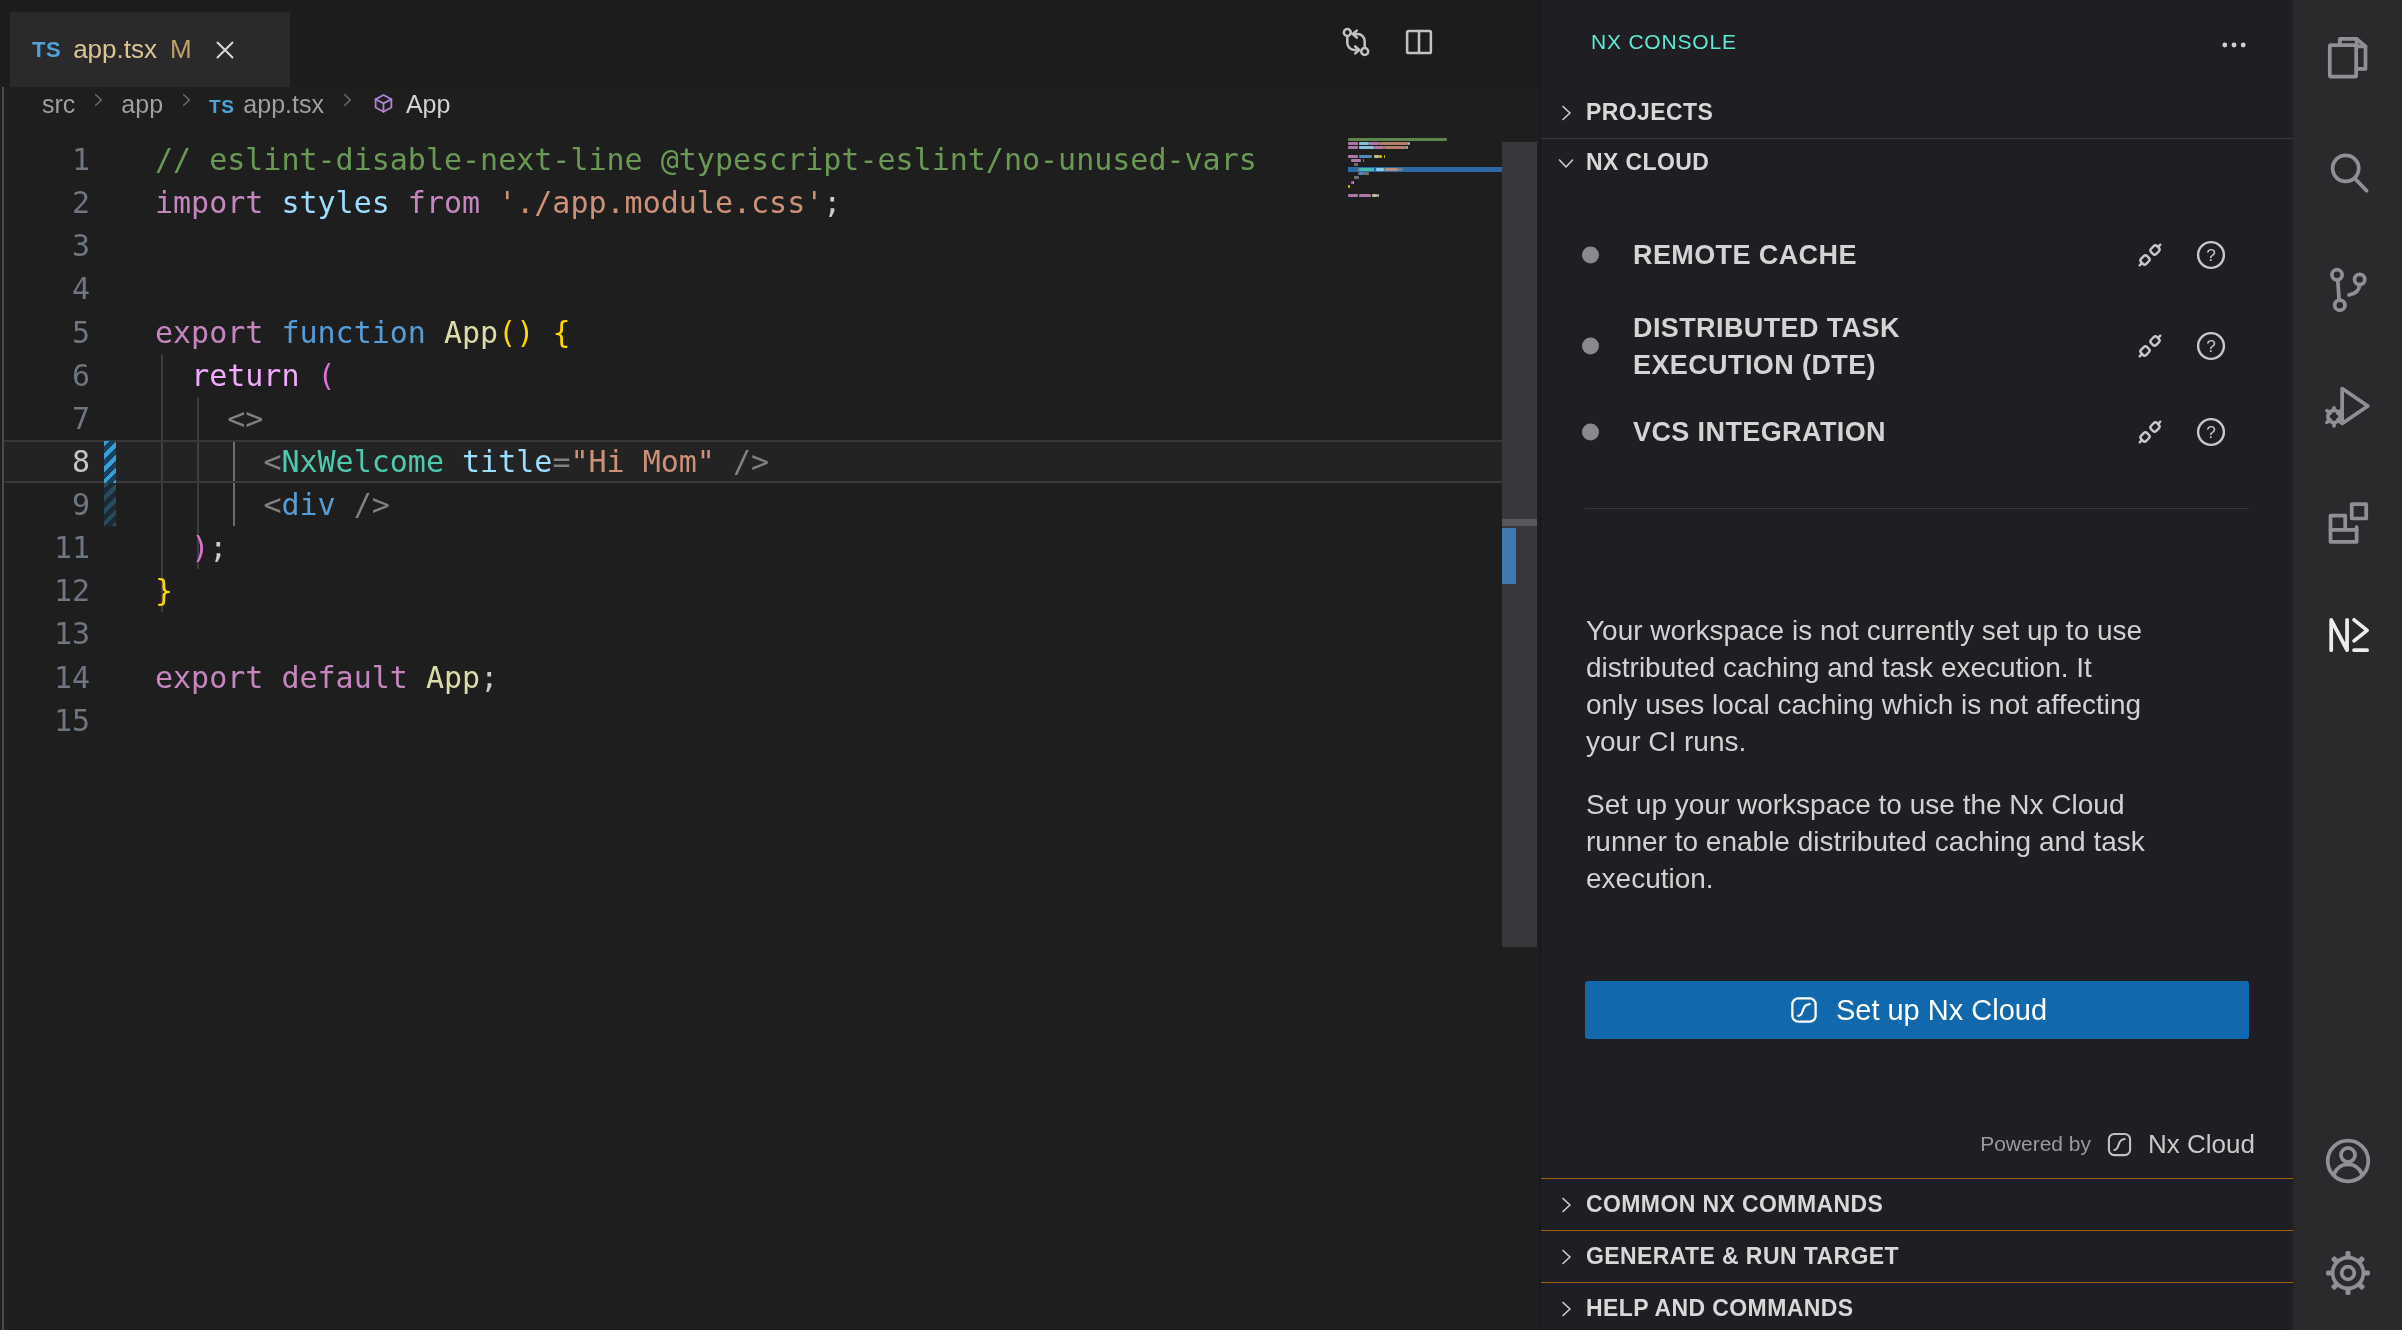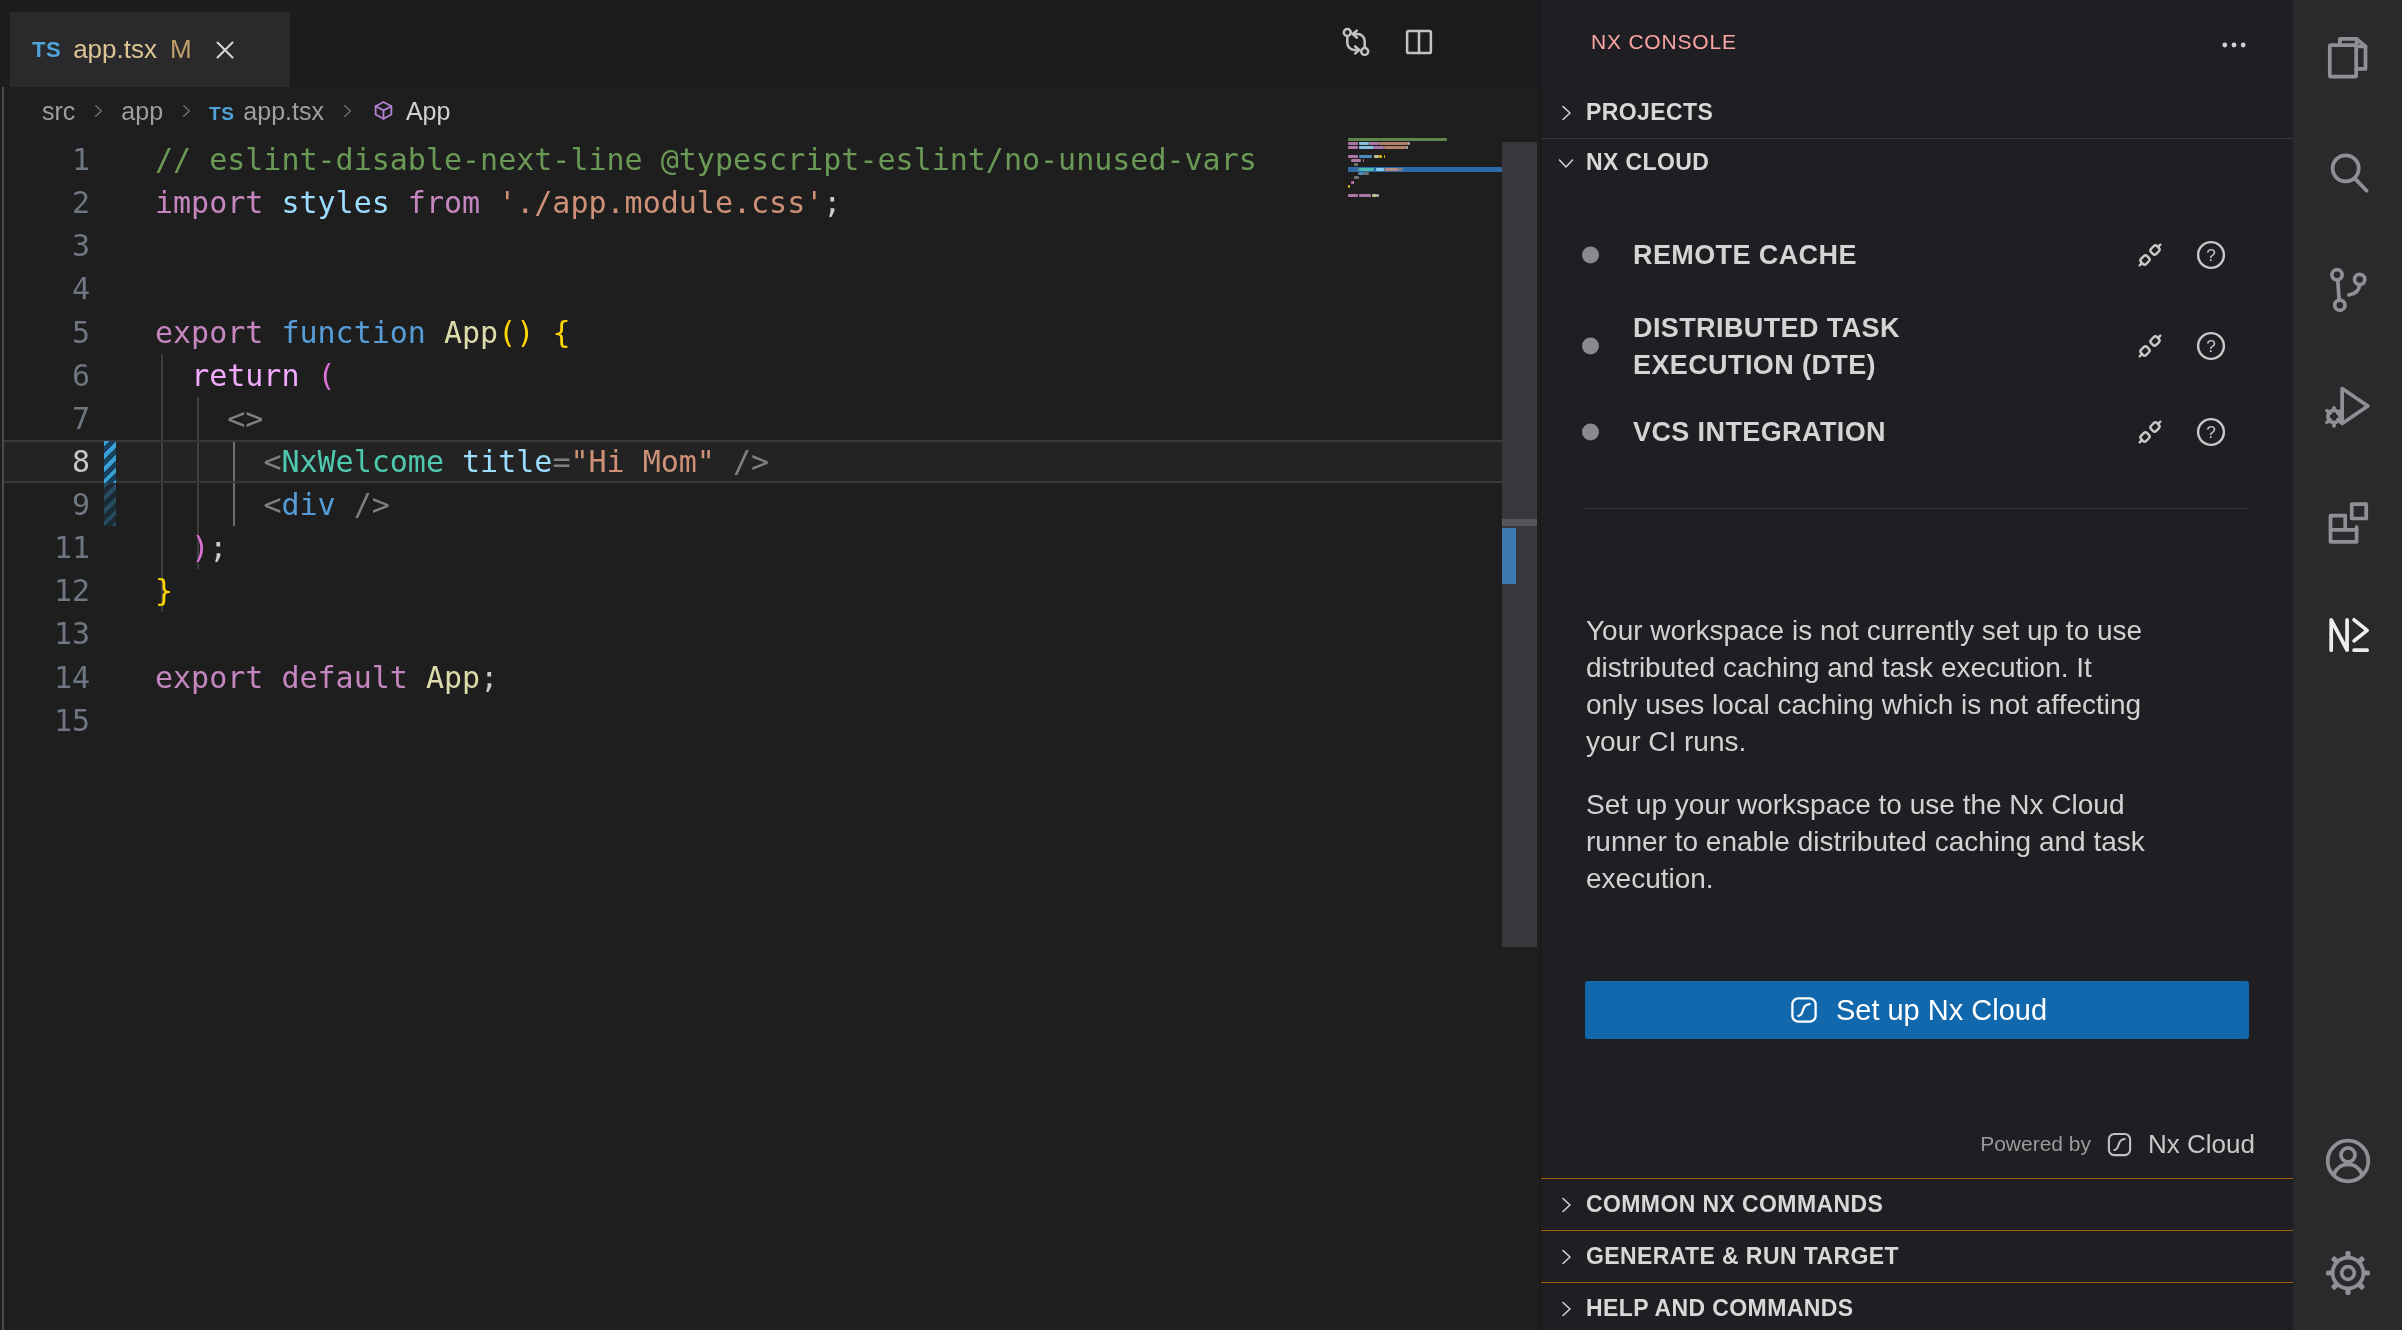--- a/index.html
+++ b/index.html
@@ -16,21 +16,21 @@
   .ts-badge{color:#4fa3d8;font-weight:bold;font-size:22px;letter-spacing:.5px;}
   #tab .tab-name{color:#ddc493;font-size:26px;margin-left:12px;}
   #tab .tab-mod{color:#c0a06a;font-size:26px;margin-left:13px;}
   #tab .tab-close{width:30px;height:30px;margin-left:18px;color:#d8d8d8;}
   #editor-actions .tbi{position:absolute;top:23px;width:38px;height:38px;color:#c2c2c2;cursor:pointer;}
   #editor-actions .tbi:nth-child(1){left:1337px;}
   #editor-actions .tbi:nth-child(2){left:1400px;}
   #editor-actions .tbi:nth-child(3){left:1461px;}
 
   
-  #breadcrumb{position:absolute;left:42px;top:90px;height:42px;display:flex;align-items:center;gap:13px;}
+  #breadcrumb{position:absolute;left:42px;top:90px;height:42px;display:flex;align-items:flex-start;gap:13px;}
   #breadcrumb .crumb{color:#9f9f9f;font-size:25px;display:flex;align-items:center;gap:9px;cursor:pointer;}
   #breadcrumb .crumb:last-child .crumb-label{color:#d2d2d2;}
   #breadcrumb .sep{width:20px;height:20px;color:#6f6f6f;}
   #breadcrumb .ts-mini{font-size:19px;}
   #breadcrumb .cube{width:27px;height:27px;color:#b283d5;}
 
   
   #leftline{position:absolute;left:2px;top:87px;width:2px;height:1243px;background:#4b4b4e;}
   #code-area{position:absolute;left:4px;top:138px;width:1533px;}
   .code-line{display:flex;align-items:center;height:43.13px;box-sizing:border-box;position:relative;}
@@ -54,21 +54,21 @@
   .mrow{height:4.31px;display:flex;align-items:center;position:relative;z-index:1;}
   .mrow span{height:3px;border-radius:1px;flex:none;}
   #minimap-hl{position:absolute;left:1348px;top:167px;width:154px;height:5px;background:#2b6aa6;}
   #scrollstrip{position:absolute;left:1502px;top:142px;width:35px;height:805px;background:#37373c;}
   #scroll-band{position:absolute;left:1502px;top:519px;width:35px;height:7px;background:#56565b;}
   #scroll-marker{position:absolute;left:1502px;top:528px;width:14px;height:56px;background:#3d7ab1;}
 
   
   #panel{position:absolute;left:1540px;top:0;width:753px;height:1330px;background:#1f1f23;
          border-left:1px solid #151517;box-sizing:border-box;}
-  #panel-title{position:absolute;left:50px;top:30px;font-size:21px;color:#fca5a5;letter-spacing:.8px;}
+  #panel-title{position:absolute;left:50px;top:30px;font-size:21px;color:#5eead4;letter-spacing:.8px;}
   #panel-more{position:absolute;left:676px;top:28px;width:34px;height:34px;color:#d0d0d0;cursor:pointer;}
   .shead{position:absolute;left:0;width:753px;display:flex;align-items:center;cursor:pointer;box-sizing:border-box;}
   .shead .chev{width:24px;height:24px;margin-left:13px;color:#cfcfcf;flex:none;}
   .shead .slabel{margin-left:8px;font-size:23px;font-weight:bold;color:#d8d8d8;letter-spacing:.4px;}
   #row-projects{top:88px;height:49px;}
   #row-nxcloud{top:138px;height:48px;border-top:1px solid #38383d;}
   .feat{position:absolute;left:0;width:753px;}
   .feat:nth-child(1){top:232px;height:46px;}
   .feat:nth-child(2){top:309px;height:74px;}
   .feat:nth-child(3){top:409px;height:46px;}

